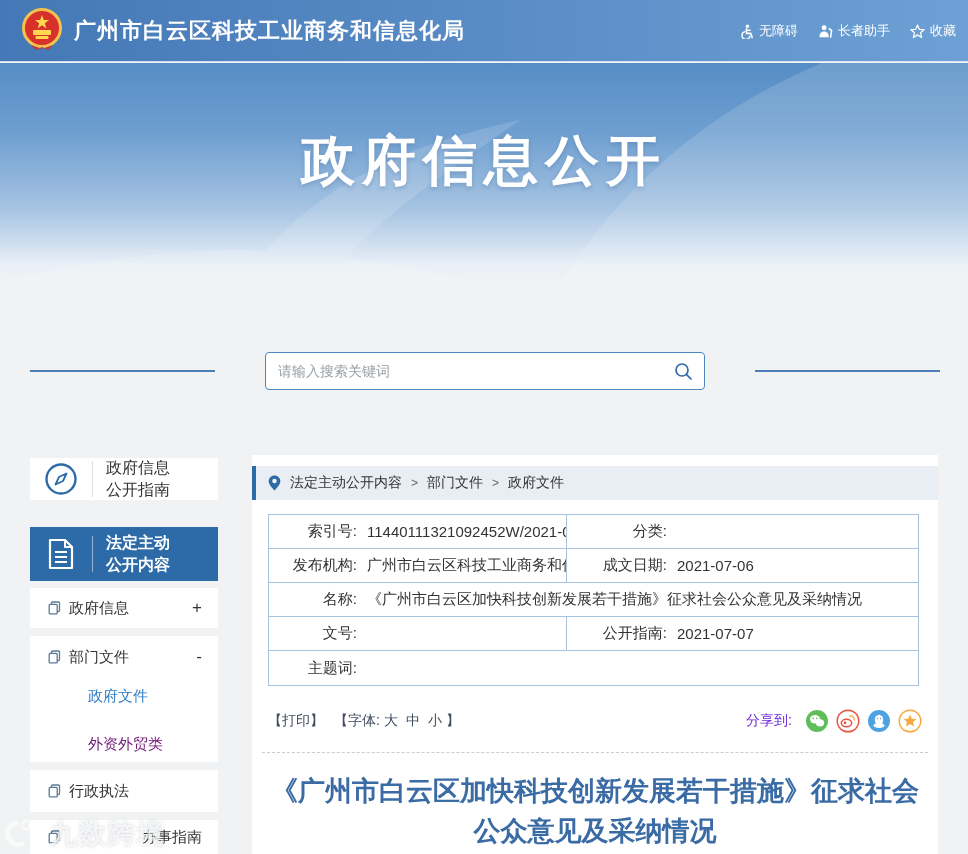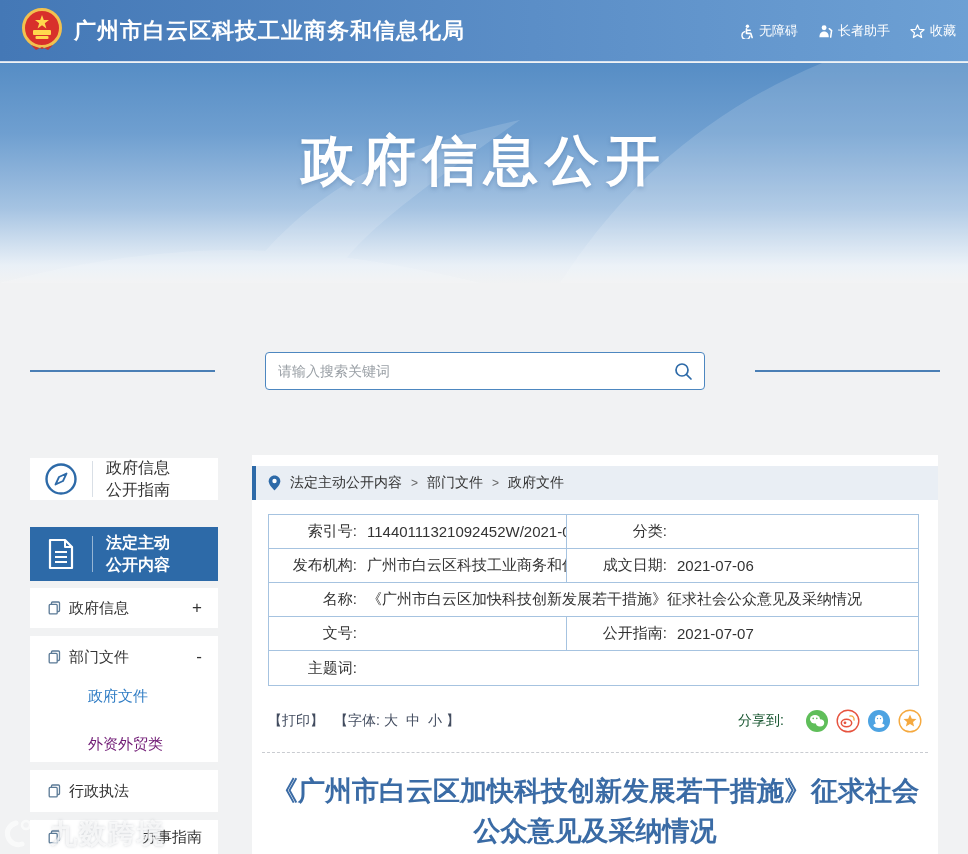--- a/index.html
+++ b/index.html
@@ -69,21 +69,21 @@
   .t-lbl.w2 { width:100px; }
   .t-val { padding-left:10px; font-size:15px; color:#333; white-space:nowrap; overflow:hidden; }
 
   .toolbar { position:absolute; left:16px; top:253px; width:654px; height:26px;
     display:flex; align-items:center; }
   .tool-left { display:flex; align-items:center; font-size:14px; color:#424c5f; }
   .tool-print { cursor:pointer; margin-right:10px; }
   .font-sizes { display:flex; }
   .fs-opt { cursor:pointer; margin:0 4px; }
   .tool-right { margin-left:auto; display:flex; align-items:center; }
-  .share-label { font-size:14px; color:#14532d; margin-right:14px;text-align:center; }
+  .share-label { font-size:14px; color:#6d28d9; margin-right:6px;text-align:center; }
   .share-ic { width:24px; height:24px; margin-left:7px; cursor:pointer; display:flex; }
 
   .dash-sep { position:absolute; left:10px; top:297px; width:666px; border-top:1px dashed #c9ccd1; }
 
   .article-title { position:absolute; left:13px; top:316px; width:660px; text-align:center;
     font-size:27px; font-weight:bold; color:#3a6ba5; line-height:40px; }
 
   
   .watermark { position:absolute; left:2px; bottom:2px; display:flex; align-items:center;
     pointer-events:none; z-index:20; }

